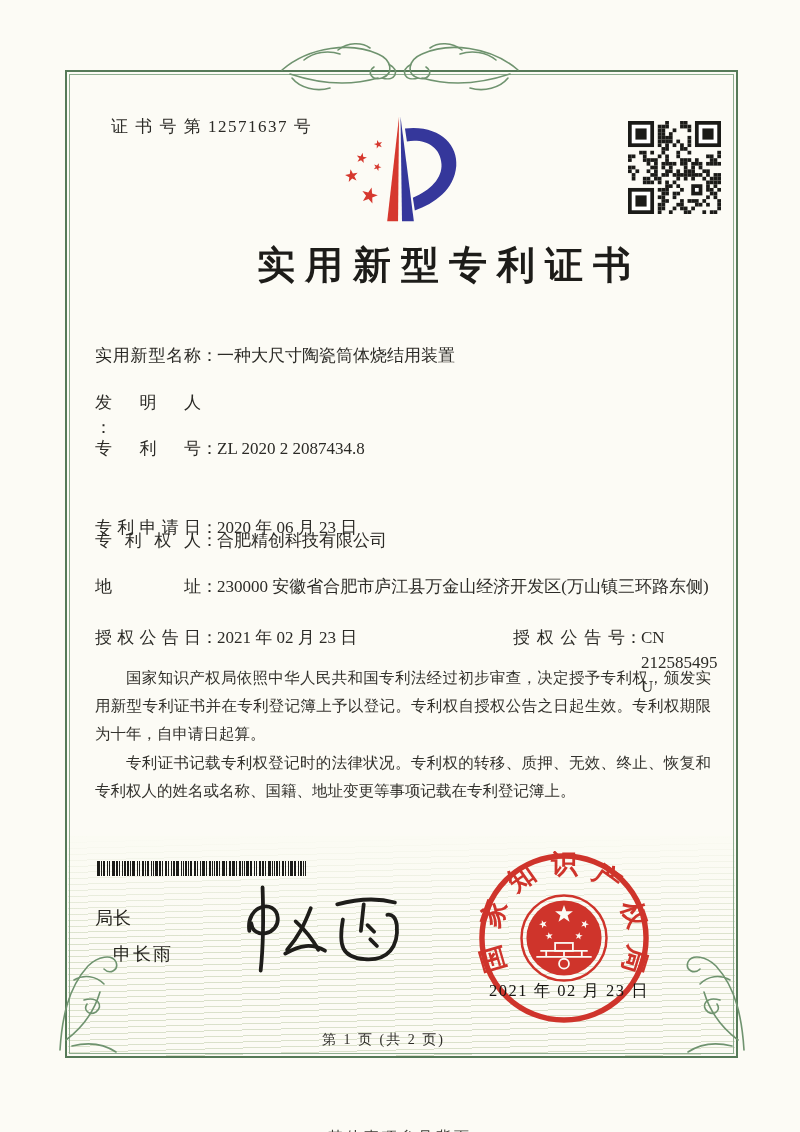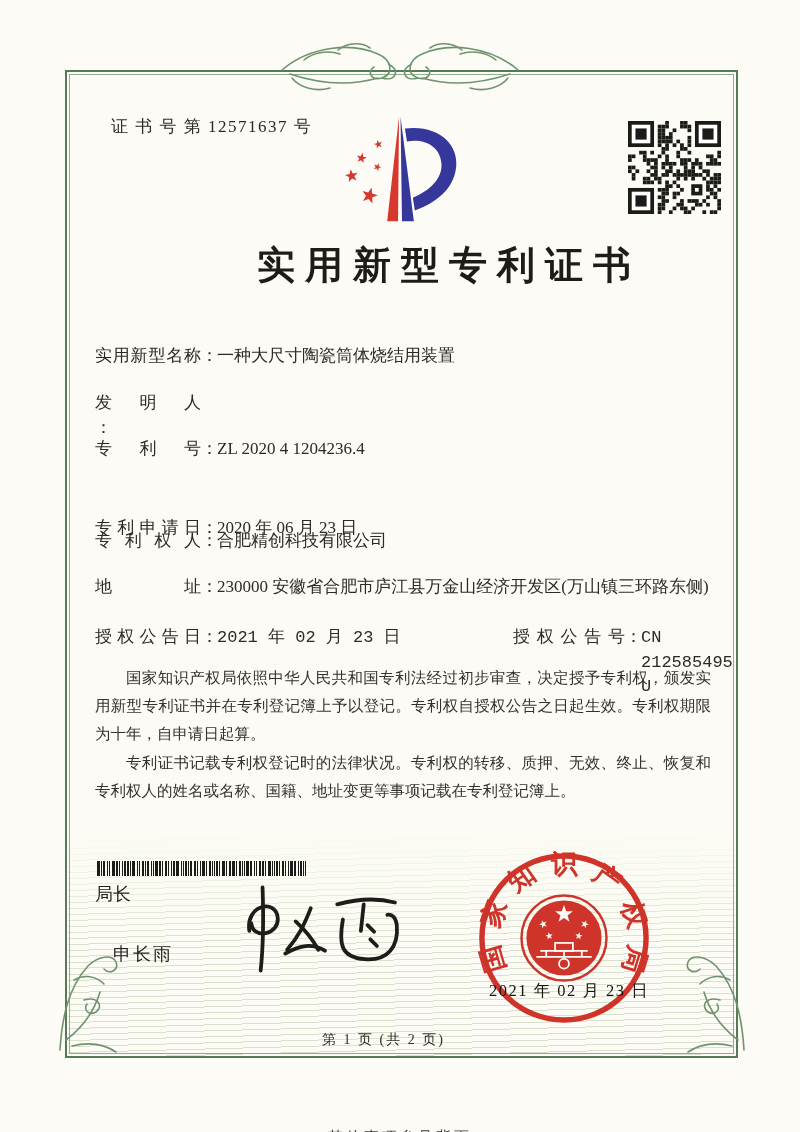--- a/index.html
+++ b/index.html
@@ -44,21 +44,21 @@
   .lbl.w2{width:112px;min-width:112px;margin-left:74px;}
   .colon{width:16px;min-width:16px;}
   .val{flex:1;}
   .val.fixed{flex:0 0 222px;}
   .paras{
     position:absolute;left:95px;top:664px;width:616px;
     font-size:15.5px;line-height:1.82;text-align:justify;color:#33322d;
   }
   .paras p{margin:0;text-indent:2em;}
   .barcode{position:absolute;left:97px;top:861px;width:214px;height:15px;}
-  .signer-title{position:absolute;left:95px;top:882px;font-family:Liberation Sans, sans-serif;font-size:18px;color:#26251f;}
+  .signer-title{position:absolute;left:95px;top:906px;font-family:Liberation Sans, sans-serif;font-size:18px;color:#26251f;}
   .signer-name{position:absolute;left:95px;top:942px;font-family:"Liberation Sans","DejaVu Sans",sans-serif;font-size:18px;color:#26251f;letter-spacing:2px;margin-left:18px;}
   .signature{position:absolute;left:218px;top:876px;width:195px;height:104px;}
   .seal{position:absolute;left:477px;top:851px;width:174px;height:174px;}
   .seal-date{
     position:absolute;left:489px;top:980px;font-size:16.5px;letter-spacing:1.5px;
     color:#161512;z-index:5;font-weight:500;
   }
   .page-info{
     position:absolute;left:0;top:1031px;width:767px;text-align:center;
     font-size:14px;letter-spacing:2px;color:#2e2d28;
@@ -343,38 +343,38 @@
       <span class="colon">：</span>
       <span class="val">一种大尺寸陶瓷筒体烧结用装置</span>
   </div>
   <div class="row" style="top:391px;flex-direction:column;">
     <span class="lbl">发明人</span>
       <span class="colon">：</span>
   </div>
   <div class="row" style="top:437px;">
     <span class="lbl">专利号</span>
       <span class="colon">：</span>
-      <span class="val">ZL 2020 4 1204236.4</span>
+      <span class="val">ZL 2020 2 2087434.8</span>
   </div>
   <div class="row" style="top:483px;margin-top:33px;">
     <span class="lbl">专利申请日</span>
       <span class="colon">：</span>
       <span class="val">2020 年 06 月 23 日</span>
   </div>
   <div class="row" style="top:529px;">
     <span class="lbl">专利权人</span>
       <span class="colon">：</span>
       <span class="val">合肥精创科技有限公司</span>
   </div>
   <div class="row" style="top:575px;">
     <span class="lbl">地址</span>
       <span class="colon">：</span>
       <span class="val">230000 安徽省合肥市庐江县万金山经济开发区(万山镇三环路东侧)</span>
   </div>
-  <div class="row" style="top:626px;font-family:Liberation Mono, monospace;">
+  <div class="row" style="top:626px;">
     <span class="lbl">授权公告日</span>
       <span class="colon">：</span>
       <span class="val fixed">2021 年 02 月 23 日</span>
       <span class="lbl w2">授权公告号</span>
       <span class="colon">：</span>
       <span class="val">CN 212585495 U</span>
   </div>
 
   <div class="paras">
     <p>国家知识产权局依照中华人民共和国专利法经过初步审查，决定授予专利权，颁发实用新型专利证书并在专利登记簿上予以登记。专利权自授权公告之日起生效。专利权期限为十年，自申请日起算。</p>

